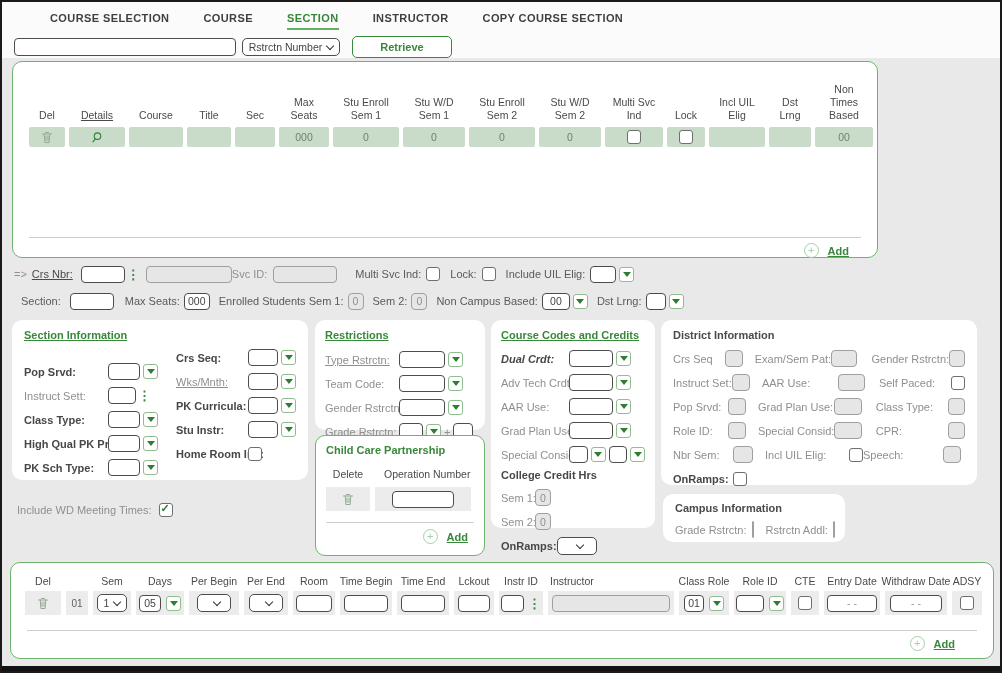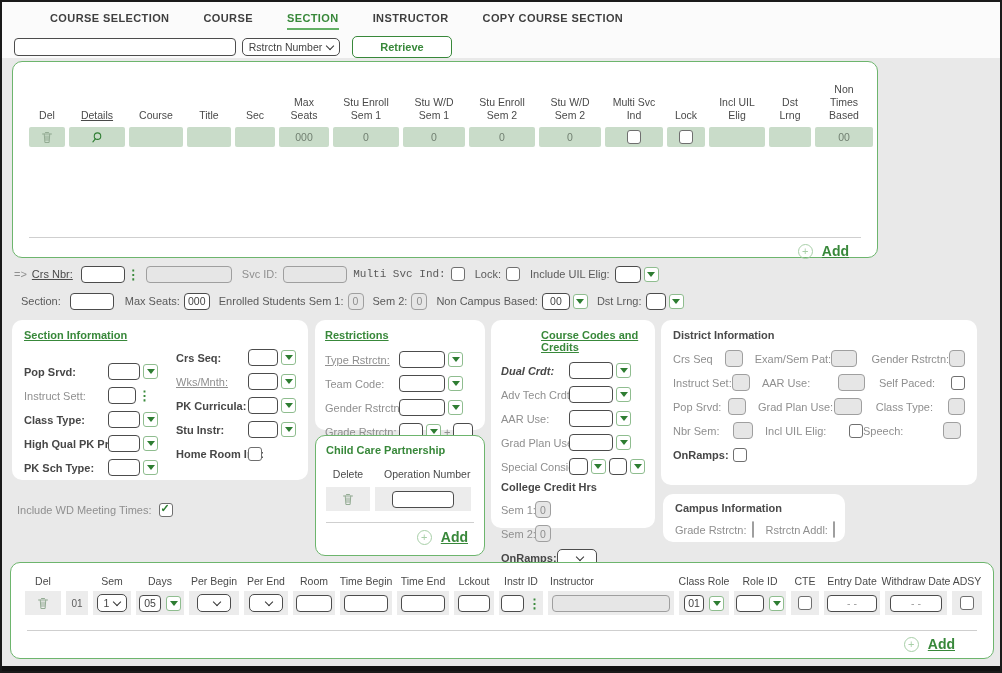--- a/index.html
+++ b/index.html
@@ -43,21 +43,21 @@
   .panel{position:absolute;background:#fff;border-radius:10px;box-sizing:border-box;}
   .panel.green{border:1.5px solid #6db56d;}
   .ptitle{font-size:11px;font-weight:bold;}
   .ptitle.green{color:#38883a;text-decoration:underline;}
   .ptitle.green2{color:#38883a;}
   .ptitle.dark{color:#4a4a4a;}
 
   .addlink{display:flex;align-items:center;gap:9px;}
   .addlink .plus{width:13px;height:13px;border:1.2px solid #a8cfa8;border-radius:50%;
       color:#a8cfa8;display:flex;align-items:center;justify-content:center;font-size:11px;line-height:1;}
-  .addlink .atext{color:#38883a;font-size:14px;font-weight:bold;text-decoration:underline;cursor:pointer;}
+  .addlink .atext{color:#38883a;font-size:11px;font-weight:bold;text-decoration:underline;cursor:pointer;}
   .divider{border-top:1px solid #cfcfcf;position:absolute;}
 
   
   .g1cols{display:flex;gap:4px;padding:12px 0 0 16px;}
   .ghdr{height:48px;display:flex;align-items:flex-end;justify-content:center;text-align:center;
       font-size:10.5px;color:#4a4a4a;white-space:pre-line;line-height:1.25;padding-bottom:5px;}
   .gcell{height:20px;background:#c9dcc9;border-radius:2px;display:flex;align-items:center;
       justify-content:center;font-size:10.5px;color:#707f70;}
 
   
@@ -193,23 +193,23 @@
       <span class="atext">Add</span>
     </div>
   </div>
 
   <div class="drow" style="left:12px;top:262px;">
     <span class="lbl gray">=&gt;</span>
     <span class="lbl dark underl" style="margin-left:5px;font-weight:normal;color:#4a4a4a;">Crs Nbr:</span>
     <span class="inp" style="width:42px;margin-left:8px;"></span>
     <span class="dots"></span>
     <span class="inp dis" style="width:84px;margin-left:6px;"></span>
-    <span class="lbl gray" style="margin-left:10px;">Svc ID:</span>
+    <span class="lbl gray" style="">Svc ID:</span>
     <span class="inp dis" style="width:62px;margin-left:6px;"></span>
-    <span class="lbl" style="margin-left:6px;font-family:Liberation Mono, monospace;">Multi Svc Ind:</span>
+    <span class="lbl" style="margin-left:18px;">Multi Svc Ind:</span>
     <span class="cb" style="margin-left:5px;"></span>
     <span class="lbl" style="margin-left:10px;">Lock:</span>
     <span class="cb" style="margin-left:5px;"></span>
     <span class="lbl" style="margin-left:10px;">Include UIL Elig:</span>
     <span class="inp" style="width:24px;margin-left:5px;"></span>
     <span class="dd"></span>
   </div>
 
   <div class="drow" style="left:19px;top:289px;">
     <span class="lbl">Section:</span>
@@ -332,21 +332,21 @@
         </div>
     </div>
     <div class="divider" style="left:10px;right:10px;top:86px;"></div>
     <div class="addlink" style="position:absolute;right:16px;top:93px;">
       <span class="plus">+</span>
       <span class="atext">Add</span>
     </div>
   </div>
 
   <div class="panel" style="left:489px;top:318px;width:164px;height:208px;padding:9px 10px;">
-    <div class="ptitle green" style="margin-bottom:8px;margin-left:40px;">Course Codes and Credits</div>
+    <div class="ptitle green" style="margin-bottom:8px;">Course Codes and Credits</div>
     <div class="frow">
         <span class="lbl dark" style="width:68px;font-style:italic;">Dual Crdt:</span>
         <span class="inp" style="width:42px;"></span>
         <span class="dd"></span>
       </div>
     <div class="frow">
         <span class="lbl gray" style="width:68px;">Adv Tech Crdt:</span>
         <span class="inp" style="width:42px;"></span>
         <span class="dd"></span>
       </div>
@@ -402,20 +402,28 @@
         <span class="inp dis" style="width:28px;"></span>
         <span class="lbl gray" style="width:80px;margin-left:14px;">Self Paced:</span>
         <span class="cb"></span>
       </div>
     <div class="frow">
         <span class="lbl gray" style="width:60px;">Pop Srvd:</span>
         <span class="inp dis" style="width:18px;"></span>
         <span class="lbl gray" style="width:84px;margin-left:12px;">Grad Plan Use:</span>
         <span class="inp dis" style="width:28px;"></span>
         <span class="lbl gray" style="width:80px;margin-left:14px;">Class Type:</span>
+        <span class="inp dis" style="width:16px;"></span>
+      </div>
+    <div class="frow">
+        <span class="lbl gray" style="width:60px;">Role ID:</span>
+        <span class="inp dis" style="width:18px;"></span>
+        <span class="lbl gray" style="width:84px;margin-left:12px;">Special Consid:</span>
+        <span class="inp dis" style="width:28px;"></span>
+        <span class="lbl gray" style="width:80px;margin-left:14px;">CPR:</span>
         <span class="inp dis" style="width:16px;"></span>
       </div>
     <div class="frow">
         <span class="lbl gray" style="width:60px;">Nbr Sem:</span>
         <span class="inp dis" style="width:18px;"></span>
         <span class="lbl gray" style="width:84px;margin-left:12px;">Incl UIL Elig:</span>
         <span class="cb"></span>
         <span class="lbl gray" style="width:80px;">Speech:</span>
         <span class="inp dis" style="width:16px;"></span>
       </div>

